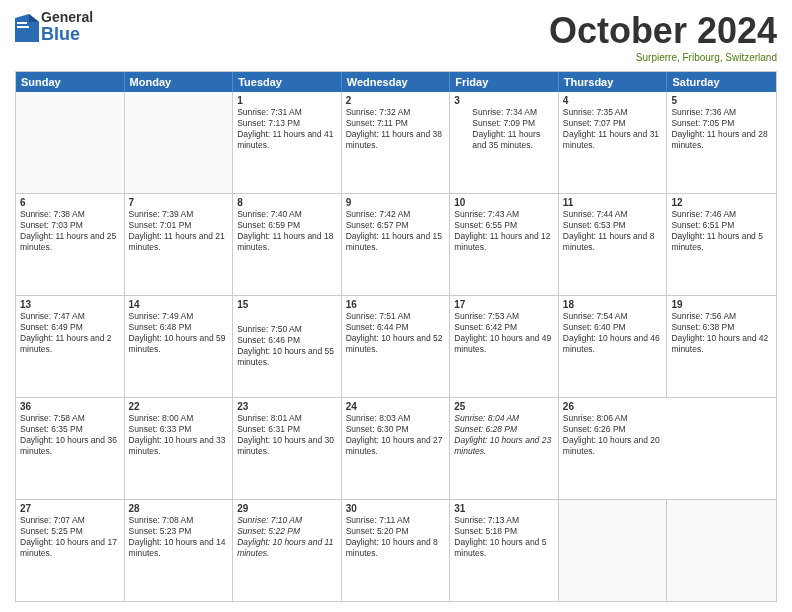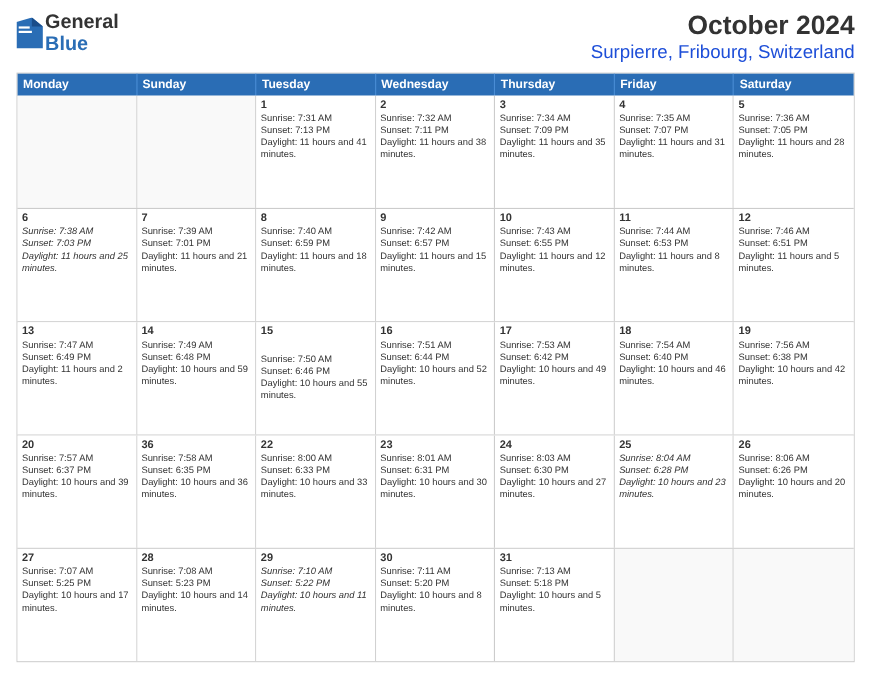--- a/index.html
+++ b/index.html
@@ -26,46 +26,46 @@
     .logo {
       display: flex;
       align-items: center;
     }
     .logo-text {
       display: flex;
       flex-direction: column;
       line-height: 1.1;
     }
     .logo-general {
-      font-size: 18px;
+      font-size: 14px;
       font-weight: bold;
       color: #333;
     }
     .logo-blue {
       font-size: 18px;
       font-weight: bold;
       color: #2a6db5;
     }
     .logo-icon {
       width: 24px;
       height: 28px;
       margin-right: 2px;
     }
     .title-area {
       text-align: right;
     }
     .month-title {
-      font-size: 24px;
+      font-size: 36px;
       font-weight: bold;
       color: #333;
       margin-left: 16px;
     }
     .subtitle {
-      font-size: 17px;
-      color: #1d4ed8;
+      font-size: 10px;
+      color: #4d7c0f;
     }
     .calendar {
       flex: 1;
       display: flex;
       flex-direction: column;
       border: 1px solid #ccc;
     }
     .cal-header {
       display: grid;
       grid-template-columns: repeat(7, 1fr);
@@ -133,67 +133,67 @@
       </div>
     </div>
     <div class="title-area">
       <div class="month-title">October 2024</div>
       <div class="subtitle">Surpierre, Fribourg, Switzerland</div>
     </div>
   </div>
 
   <div class="calendar">
     <div class="cal-header">
-    <div class="cal-header-cell">Monday</div>
-        <div class="cal-header-cell">Sunday</div>
+    <div class="cal-header-cell">Sunday</div>
+        <div class="cal-header-cell">Monday</div>
         <div class="cal-header-cell">Tuesday</div>
         <div class="cal-header-cell">Wednesday</div>
+        <div class="cal-header-cell">Friday</div>
         <div class="cal-header-cell">Thursday</div>
-        <div class="cal-header-cell">Friday</div>
         <div class="cal-header-cell">Saturday</div>
       </div>
     <div class="cal-body">
     <div class="cal-row">
           <div class="cal-cell empty"></div>
           <div class="cal-cell empty"></div>
           <div class="cal-cell">
             <div class="day-num">1</div>
             <div class="day-info" style="white-space: pre-line;">Sunrise: 7:31 AM
 Sunset: 7:13 PM
 Daylight: 11 hours and 41 minutes.</div>
           </div>
           <div class="cal-cell">
             <div class="day-num">2</div>
             <div class="day-info" style="white-space: pre-line;">Sunrise: 7:32 AM
 Sunset: 7:11 PM
 Daylight: 11 hours and 38 minutes.</div>
           </div>
           <div class="cal-cell">
             <div class="day-num">3</div>
-            <div class="day-info" style="white-space: pre-line;">Sunrise: 7:34 AM
+            <div class="day-info" style="white-space: pre-line; margin-left: 18px;">Sunrise: 7:34 AM
 Sunset: 7:09 PM
 Daylight: 11 hours and 35 minutes.</div>
           </div>
           <div class="cal-cell">
             <div class="day-num">4</div>
             <div class="day-info" style="white-space: pre-line;">Sunrise: 7:35 AM
 Sunset: 7:07 PM
 Daylight: 11 hours and 31 minutes.</div>
           </div>
           <div class="cal-cell">
             <div class="day-num">5</div>
             <div class="day-info" style="white-space: pre-line;">Sunrise: 7:36 AM
 Sunset: 7:05 PM
 Daylight: 11 hours and 28 minutes.</div>
           </div>
         </div>
         <div class="cal-row">
           <div class="cal-cell">
             <div class="day-num">6</div>
-            <div class="day-info" style="white-space: pre-line; font-style: italic;">Sunrise: 7:38 AM
+            <div class="day-info" style="white-space: pre-line;">Sunrise: 7:38 AM
 Sunset: 7:03 PM
 Daylight: 11 hours and 25 minutes.</div>
           </div>
           <div class="cal-cell">
             <div class="day-num">7</div>
             <div class="day-info" style="white-space: pre-line;">Sunrise: 7:39 AM
 Sunset: 7:01 PM
 Daylight: 11 hours and 21 minutes.</div>
           </div>
           <div class="cal-cell">
@@ -265,26 +265,20 @@
 Daylight: 10 hours and 46 minutes.</div>
           </div>
           <div class="cal-cell">
             <div class="day-num">19</div>
             <div class="day-info" style="white-space: pre-line;">Sunrise: 7:56 AM
 Sunset: 6:38 PM
 Daylight: 10 hours and 42 minutes.</div>
           </div>
         </div>
         <div class="cal-row">
-          <div class="cal-cell">
-            <div class="day-num">20</div>
-            <div class="day-info" style="white-space: pre-line;">Sunrise: 7:57 AM
-Sunset: 6:37 PM
-Daylight: 10 hours and 39 minutes.</div>
-          </div>
           <div class="cal-cell">
             <div class="day-num">36</div>
             <div class="day-info" style="white-space: pre-line;">Sunrise: 7:58 AM
 Sunset: 6:35 PM
 Daylight: 10 hours and 36 minutes.</div>
           </div>
           <div class="cal-cell">
             <div class="day-num">22</div>
             <div class="day-info" style="white-space: pre-line;">Sunrise: 8:00 AM
 Sunset: 6:33 PM

